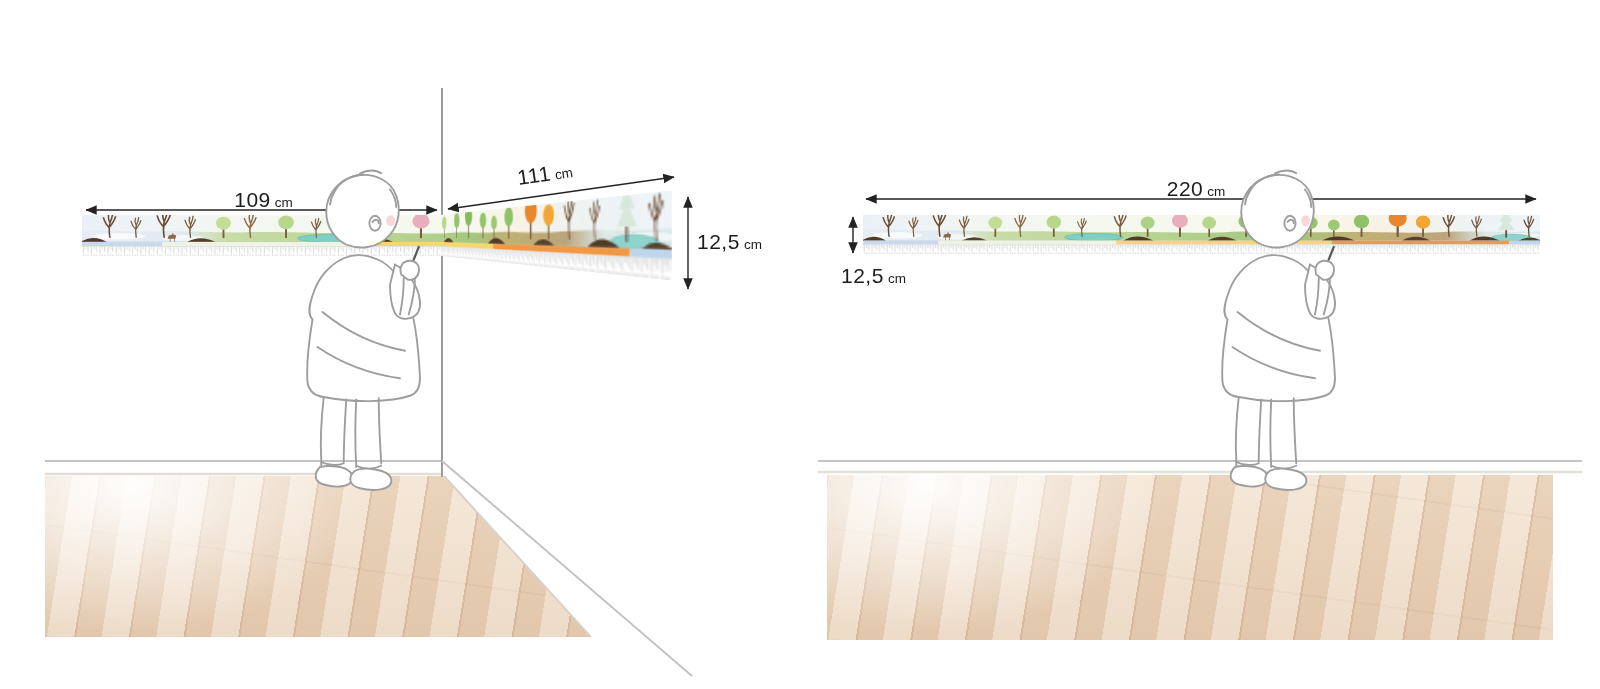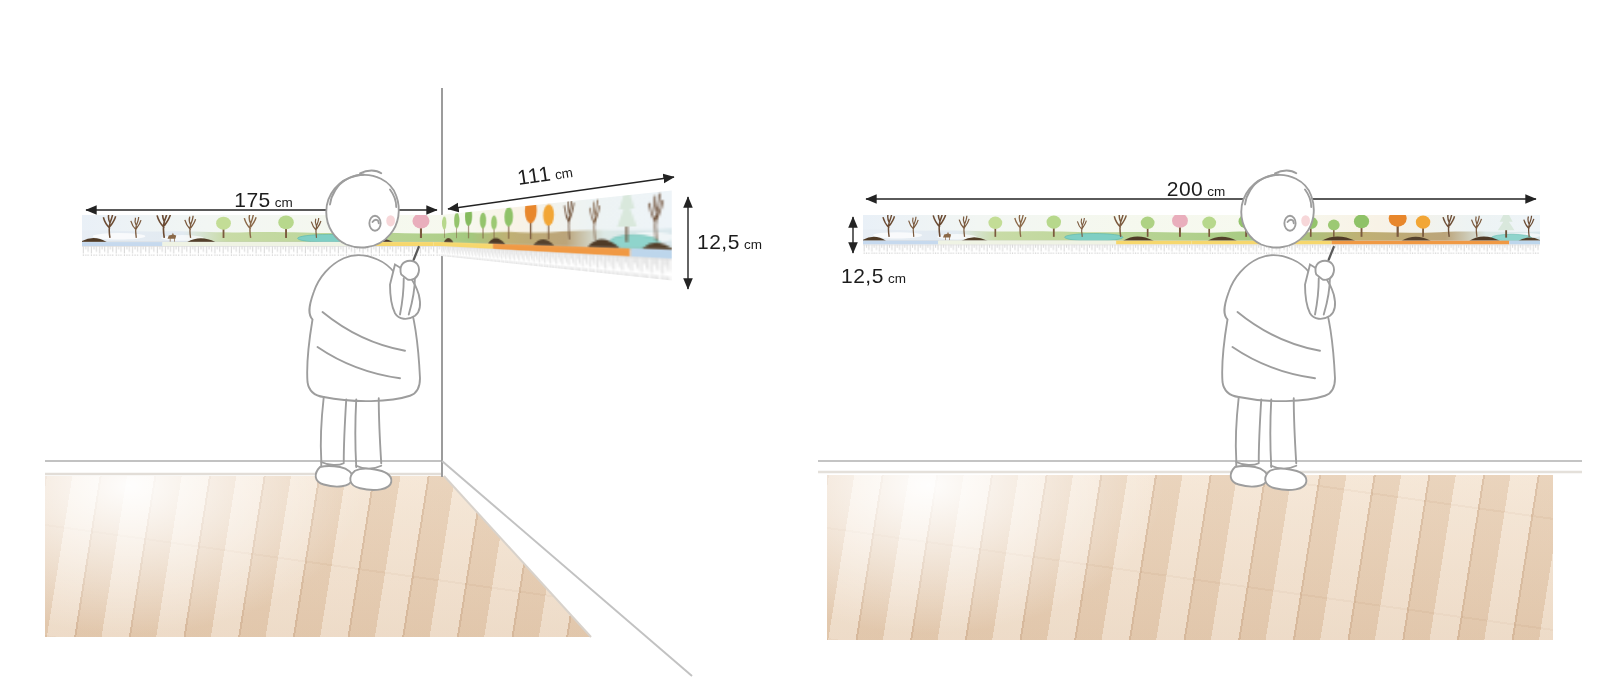--- a/index.html
+++ b/index.html
@@ -204,28 +204,28 @@
   </svg>
 
   <svg class="abs" style="left:285px;top:162px" width="170" height="345" viewBox="0 0 136 276">
       <use href="#child-art"></use>
     </svg>
   <svg class="abs" style="left:1200px;top:162px" width="170" height="345" viewBox="0 0 136 276">
       <use href="#child-art"></use>
     </svg>
 
   <div id="label-109" class="dim-label">
-    <span class="num">175</span><span class="unit">cm</span>
+    <span class="num">109</span><span class="unit">cm</span>
   </div>
   <div id="label-111" class="dim-label">
     <span class="num">111</span><span class="unit">cm</span>
   </div>
   <div id="label-h-corner" class="dim-label">
     <span class="num">12,5</span><span class="unit">cm</span>
   </div>
   <div id="label-220" class="dim-label">
-    <span class="num">200</span><span class="unit">cm</span>
+    <span class="num">220</span><span class="unit">cm</span>
   </div>
   <div id="label-h-flat" class="dim-label">
     <span class="num">12,5</span><span class="unit">cm</span>
   </div>
 
 </div>
 
 </body></html>

